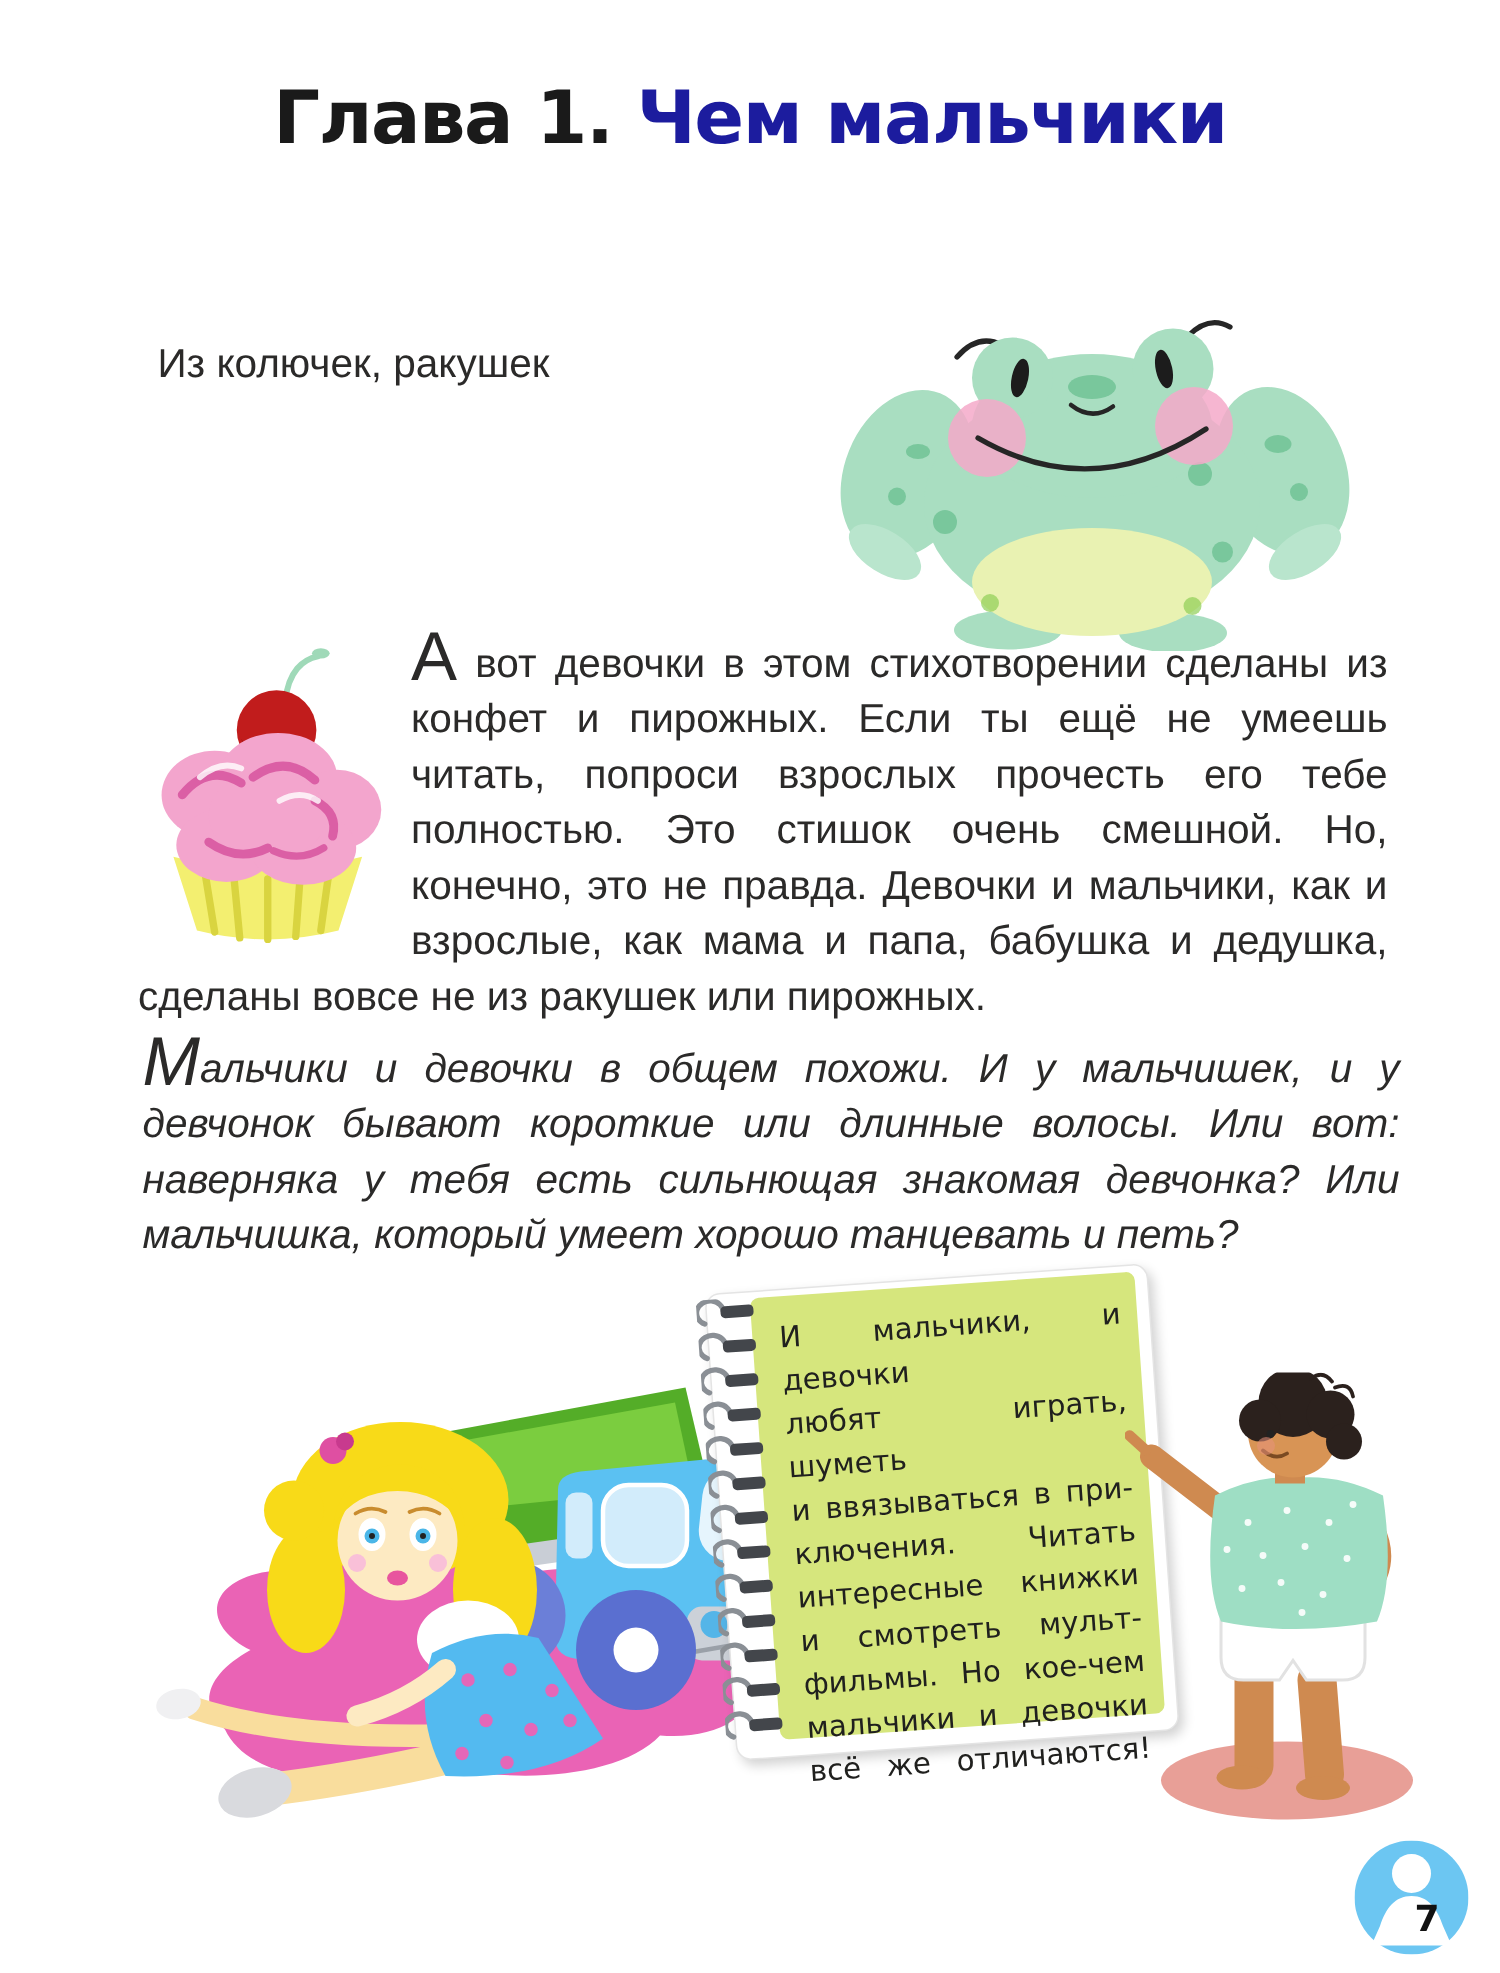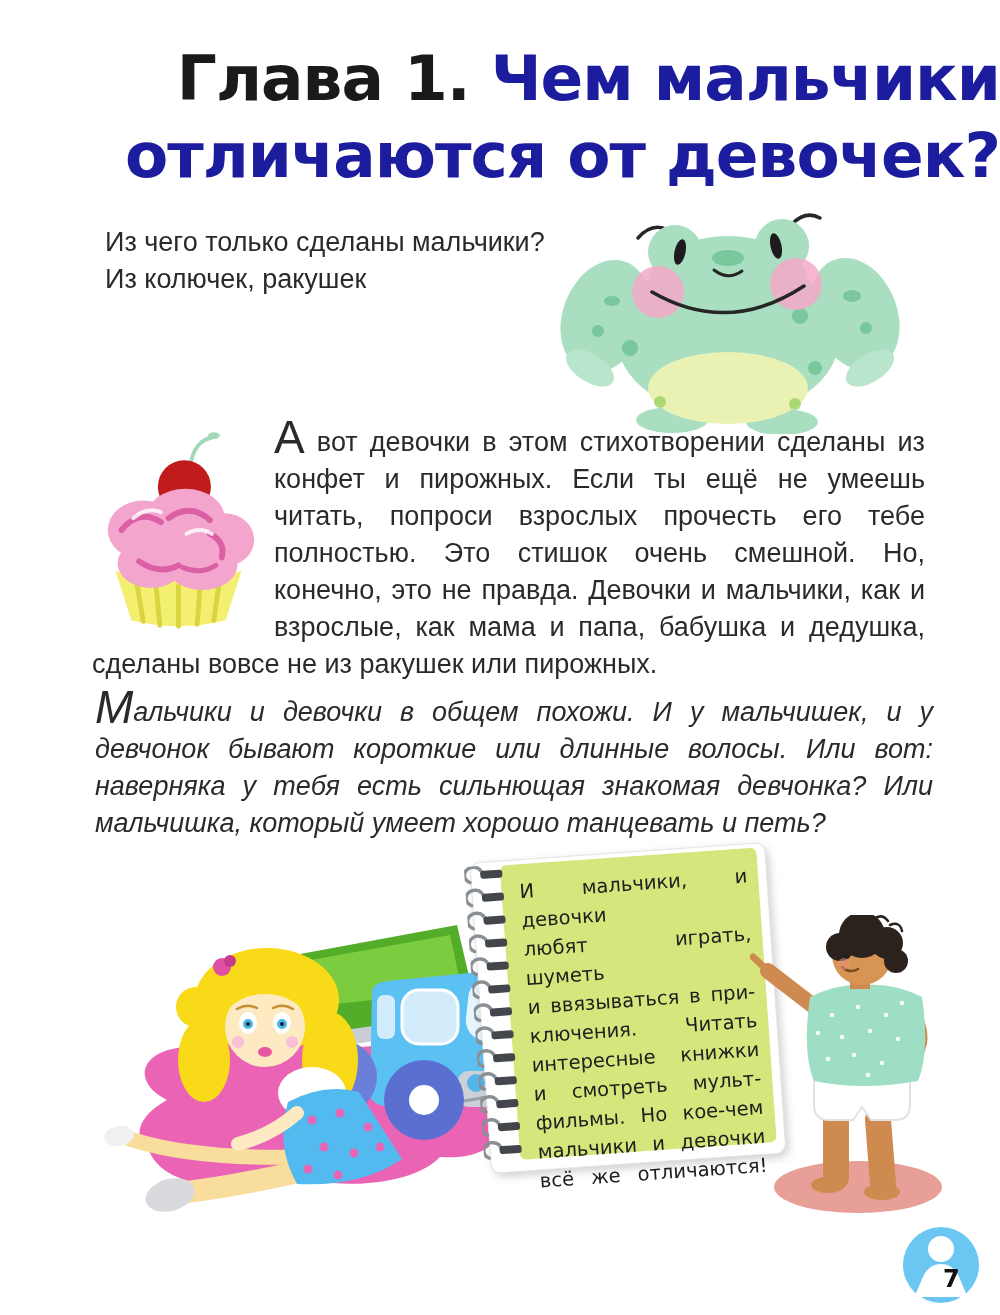--- a/index.html
+++ b/index.html
@@ -1,21 +1,21 @@
 <!DOCTYPE html>
 <html><head>
 <meta charset="utf-8">
 <style>
   html,body{margin:0;padding:0;background:#ffffff;}
   .page{position:relative;width:1000px;height:1315px;background:#ffffff;overflow:hidden;
         font-family:"Liberation Sans",sans-serif;color:#2b2a29;}
 
   
-  .title{position:absolute;top:40px;left:0;right:0;text-align:right;
-         font-family:"DejaVu Sans",sans-serif;font-weight:700;font-size:63px;
+  .title{position:absolute;top:40px;left:0;right:0;text-align:center;
+         font-family:"DejaVu Sans",sans-serif;font-weight:700;font-size:49px;
          line-height:77px;letter-spacing:-1px;}
   .title .blue{color:#1c1c9e;}
   .title .black{color:#1a1a1a;}
 
   
   .bodytext{font-size:27px;line-height:37px;color:#2b2a29;}
   .dropcap{font-size:46px;line-height:27px;position:relative;top:2px;}
 
   .poem{position:absolute;left:105px;top:224px;width:480px;}
   .poem div{white-space:nowrap;}
@@ -47,25 +47,23 @@
              font-family:"DejaVu Sans",sans-serif;font-weight:700;font-size:24px;
              color:#111;}
 </style>
 </head>
 <body>
 
 <div class="page">
 
   <div class="title">
     <div><span class="black">Глава 1.</span> <span class="blue">Чем мальчики</span></div>
-    <div class="blue">отличаются от девочек?</div>
   </div>
 
   <div class="poem bodytext">
-    <div>Из чего только сделаны мальчики?</div>
     <div>Из колючек, ракушек</div>
   </div>
 
   <svg class="frog" viewBox="0 0 340 238">
     <path d="M78,42 q14,-16 30,-8" fill="none" stroke="#262626" stroke-width="3.5" stroke-linecap="round"></path>
     <path d="M232,28 q14,-14 28,-6" fill="none" stroke="#262626" stroke-width="3.5" stroke-linecap="round"></path>
     <g transform="rotate(22 45 120)">
         <ellipse cx="45" cy="120" rx="42" ry="58" fill="#a9dec1"></ellipse>
       </g>
     <g transform="rotate(-22 295 118)">

